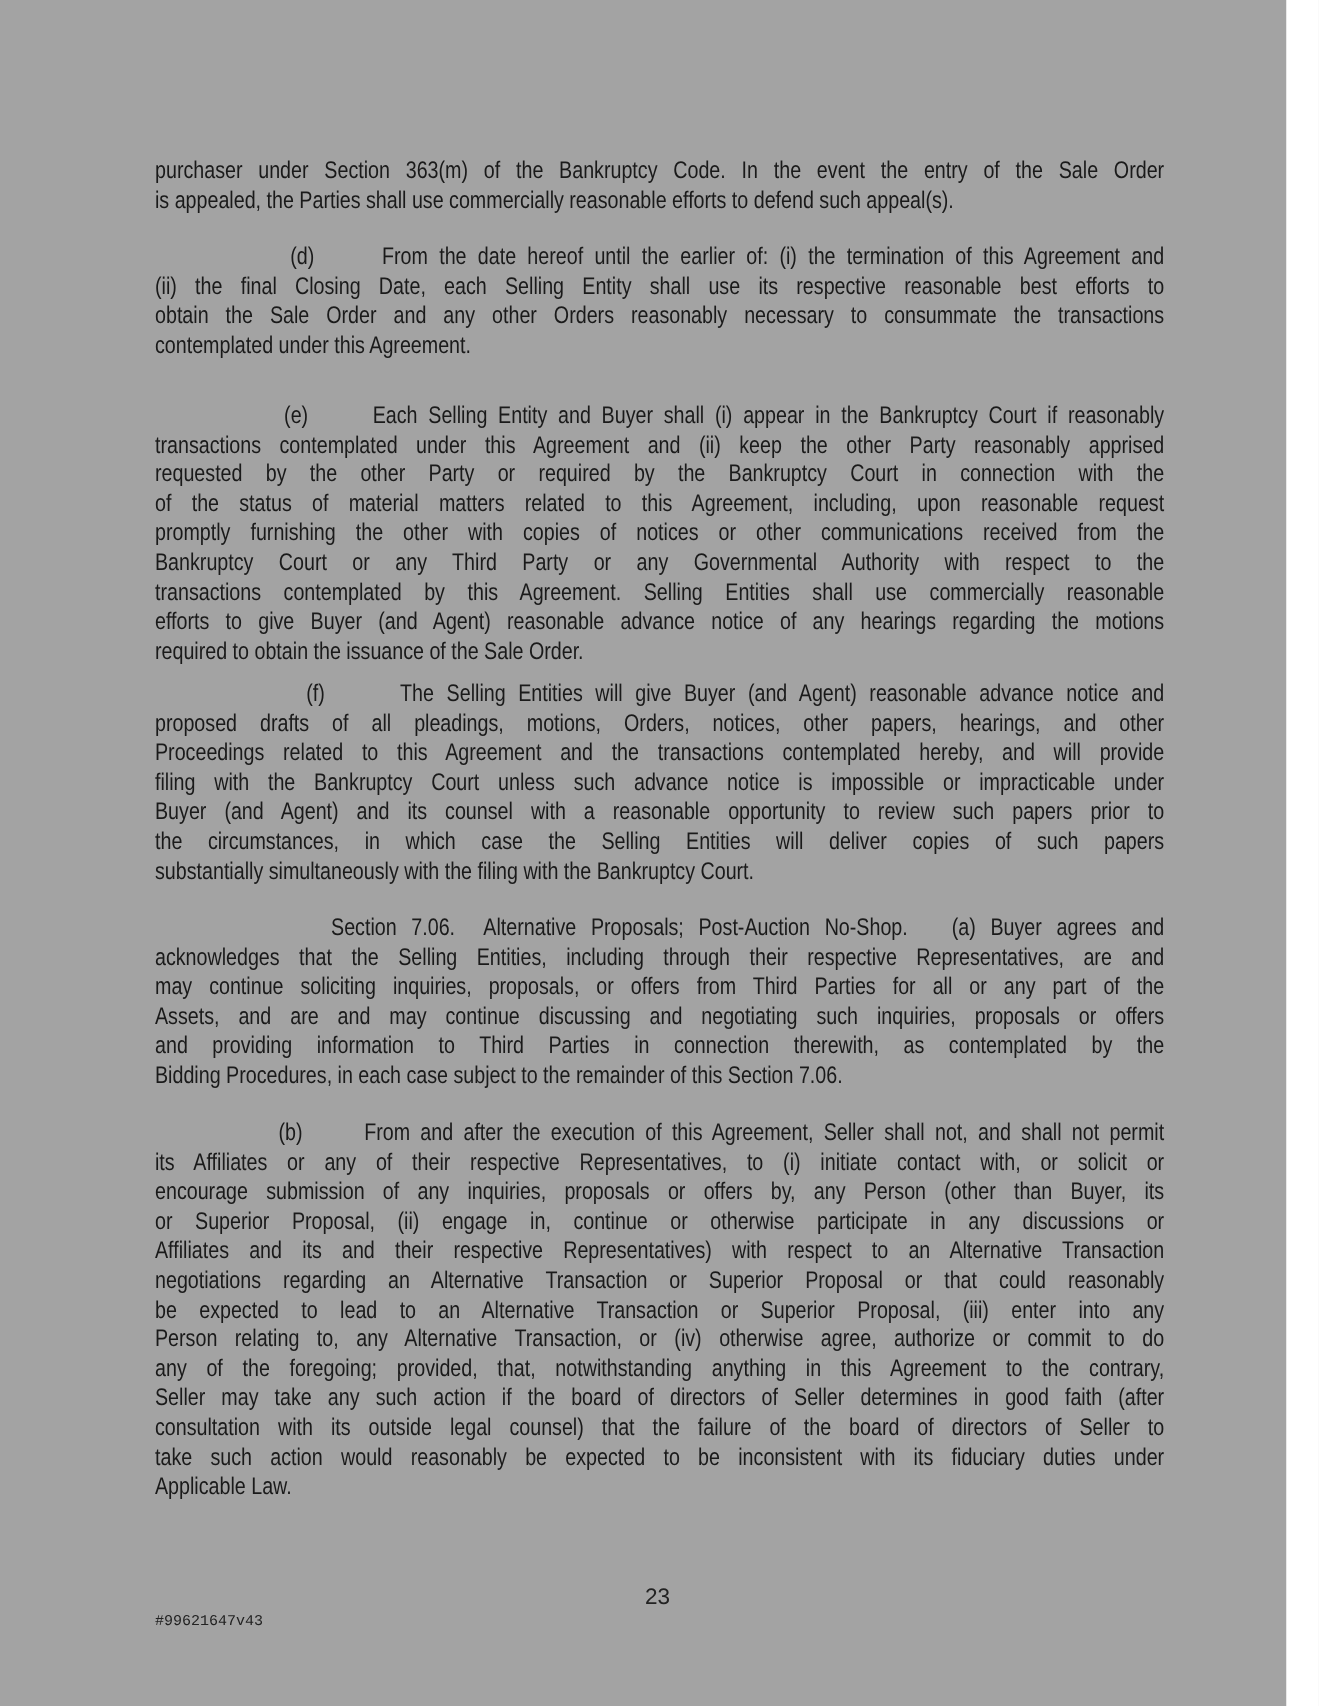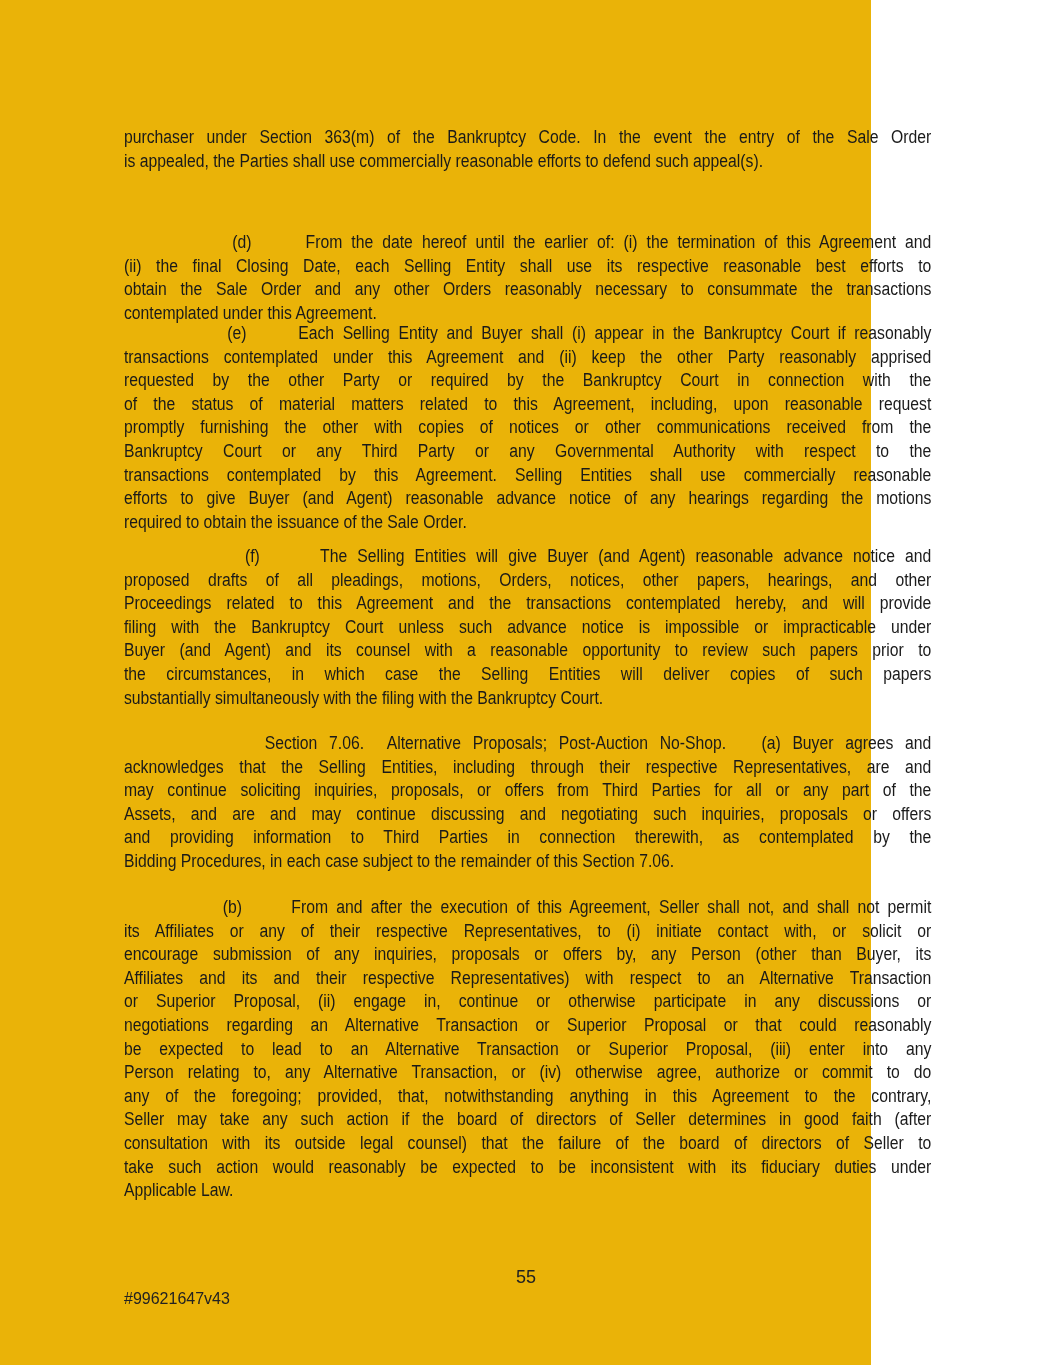--- a/index.html
+++ b/index.html
@@ -1,43 +1,43 @@
 <!DOCTYPE html>
 <html><head>
 <meta charset="utf-8">
 <style>
   html, body { margin: 0; padding: 0; background: #ffffff; }
   body { width: 1055px; height: 1365px; position: relative; overflow: hidden; }
   .page {
-    position: absolute; left: 0; top: 0; width: 871px; height: 1365px; background: #eab308;
+    position: absolute; left: 0; top: 0; width: 1029px; height: 1365px; background: #a3a3a3;
     font-family: "Liberation Sans", sans-serif; color: #1a1a1a;
   }
   .para { position: absolute; left: 124px; width: 807px; }
   .line {
     height: 23.6px; line-height: 23.6px; font-size: 19.2px; white-space: nowrap;
     transform-origin: 0 50%;
   }
   .line .t {
     display: inline-block; transform: scaleX(0.82); transform-origin: 0 50%;
     width: 122%; text-align: justify; text-align-last: justify;
   }
   .line.last .t { text-align-last: left; }
-  .footer-id { position: absolute; left: 124px; top: 1290px; font-size: 16px; color: #222; font-family: Liberation Sans, sans-serif; }
+  .footer-id { position: absolute; left: 124px; top: 1290px; font-size: 12px; color: #222; font-family: Liberation Mono, monospace; }
   .page-num { position: absolute; left: 516px; top: 1267px; font-size: 18px; color: #222; font-family: "Liberation Sans", sans-serif; }
 </style>
 </head>
 <body>
 
 <div class="page">
   <div id="paras">
       <div class="para" style="top: 125px;">
         <div class="line"><span class="t">purchaser under Section 363(m) of the Bankruptcy Code.  In the event the entry of the Sale Order</span></div>
         <div class="line last"><span class="t">is appealed, the Parties shall use commercially reasonable efforts to defend such appeal(s).</span></div>
       </div>
-      <div class="para" style="top: 194px; margin-top: 36px;">
+      <div class="para" style="top: 194px;">
         <div class="line"><span class="t" style="white-space: pre;">            (d)      From the date hereof until the earlier of: (i) the termination of this Agreement and</span></div>
         <div class="line"><span class="t">(ii) the final Closing Date, each Selling Entity shall use its respective reasonable best efforts to</span></div>
         <div class="line"><span class="t">obtain the Sale Order and any other Orders reasonably necessary to consummate the transactions</span></div>
         <div class="line last"><span class="t">contemplated under this Agreement.</span></div>
       </div>
       <div class="para" style="top: 309px; margin-top: 12px;">
         <div class="line"><span class="t" style="white-space: pre;">            (e)      Each Selling Entity and Buyer shall (i) appear in the Bankruptcy Court if reasonably</span></div>
         <div class="line"><span class="t">transactions contemplated under this Agreement and (ii) keep the other Party reasonably apprised</span></div>
         <div class="line"><span class="t">requested by the other Party or required by the Bankruptcy Court in connection with the</span></div>
         <div class="line"><span class="t">of the status of material matters related to this Agreement, including, upon reasonable request</span></div>
@@ -61,27 +61,27 @@
         <div class="line"><span class="t">acknowledges that the Selling Entities, including through their respective Representatives, are and</span></div>
         <div class="line"><span class="t">may continue soliciting inquiries, proposals, or offers from Third Parties for all or any part of the</span></div>
         <div class="line"><span class="t">Assets, and are and may continue discussing and negotiating such inquiries, proposals or offers</span></div>
         <div class="line"><span class="t">and providing information to Third Parties in connection therewith, as contemplated by the</span></div>
         <div class="line last"><span class="t">Bidding Procedures, in each case subject to the remainder of this Section 7.06.</span></div>
       </div>
       <div class="para" style="top: 895px;">
         <div class="line"><span class="t" style="white-space: pre;">            (b)      From and after the execution of this Agreement, Seller shall not, and shall not permit</span></div>
         <div class="line"><span class="t">its Affiliates or any of their respective Representatives, to (i) initiate contact with, or solicit or</span></div>
         <div class="line"><span class="t">encourage submission of any inquiries, proposals or offers by, any Person (other than Buyer, its</span></div>
+        <div class="line"><span class="t">or Superior Proposal, (ii) engage in, continue or otherwise participate in any discussions or</span></div>
         <div class="line"><span class="t">Affiliates and its and their respective Representatives) with respect to an Alternative Transaction</span></div>
-        <div class="line"><span class="t">or Superior Proposal, (ii) engage in, continue or otherwise participate in any discussions or</span></div>
         <div class="line"><span class="t">negotiations regarding an Alternative Transaction or Superior Proposal or that could reasonably</span></div>
         <div class="line"><span class="t">be expected to lead to an Alternative Transaction or Superior Proposal, (iii) enter into any</span></div>
         <div class="line"><span class="t">Person relating to, any Alternative Transaction, or (iv) otherwise agree, authorize or commit to do</span></div>
         <div class="line"><span class="t">any of the foregoing; provided, that, notwithstanding anything in this Agreement to the contrary,</span></div>
         <div class="line"><span class="t">Seller may take any such action if the board of directors of Seller determines in good faith (after</span></div>
         <div class="line"><span class="t">consultation with its outside legal counsel) that the failure of the board of directors of Seller to</span></div>
         <div class="line"><span class="t">take such action would reasonably be expected to be inconsistent with its fiduciary duties under</span></div>
         <div class="line last"><span class="t">Applicable Law.</span></div>
       </div>
     </div>
-  <div class="page-num">55</div>
+  <div class="page-num">23</div>
   <div class="footer-id">#99621647v43</div>
 </div>
 
 </body></html>

